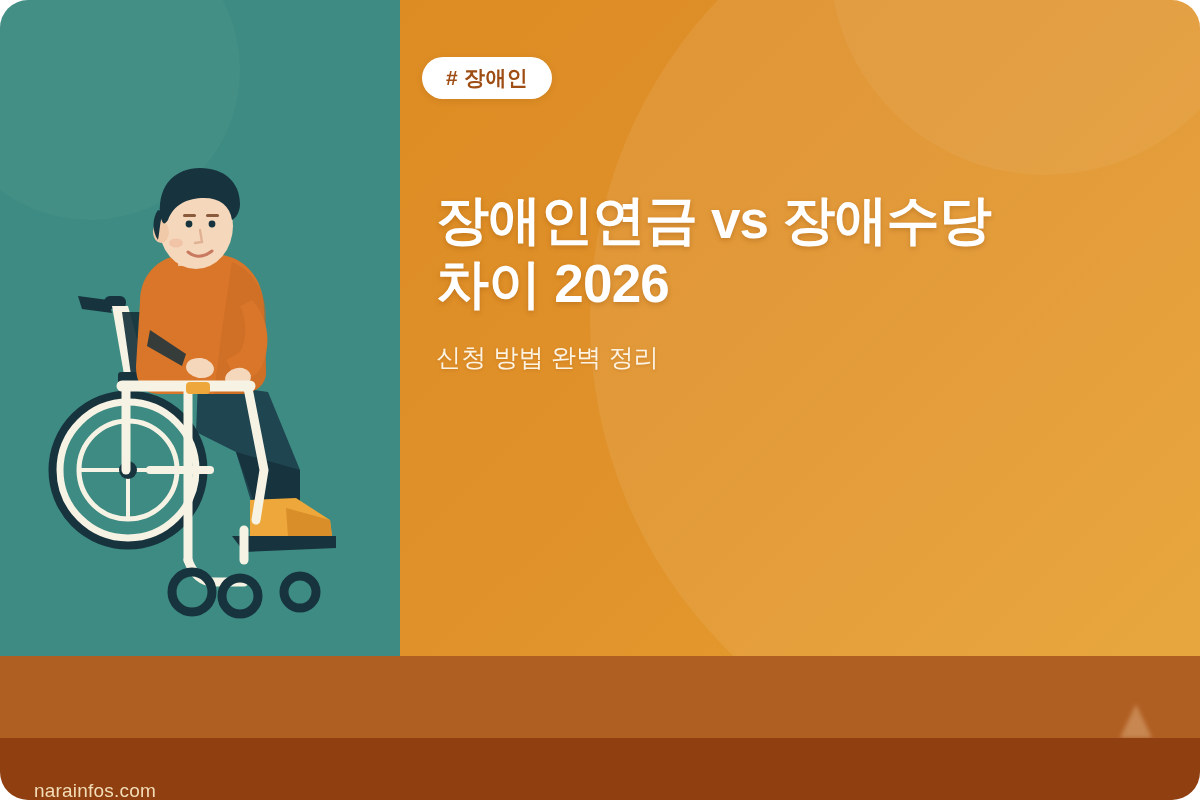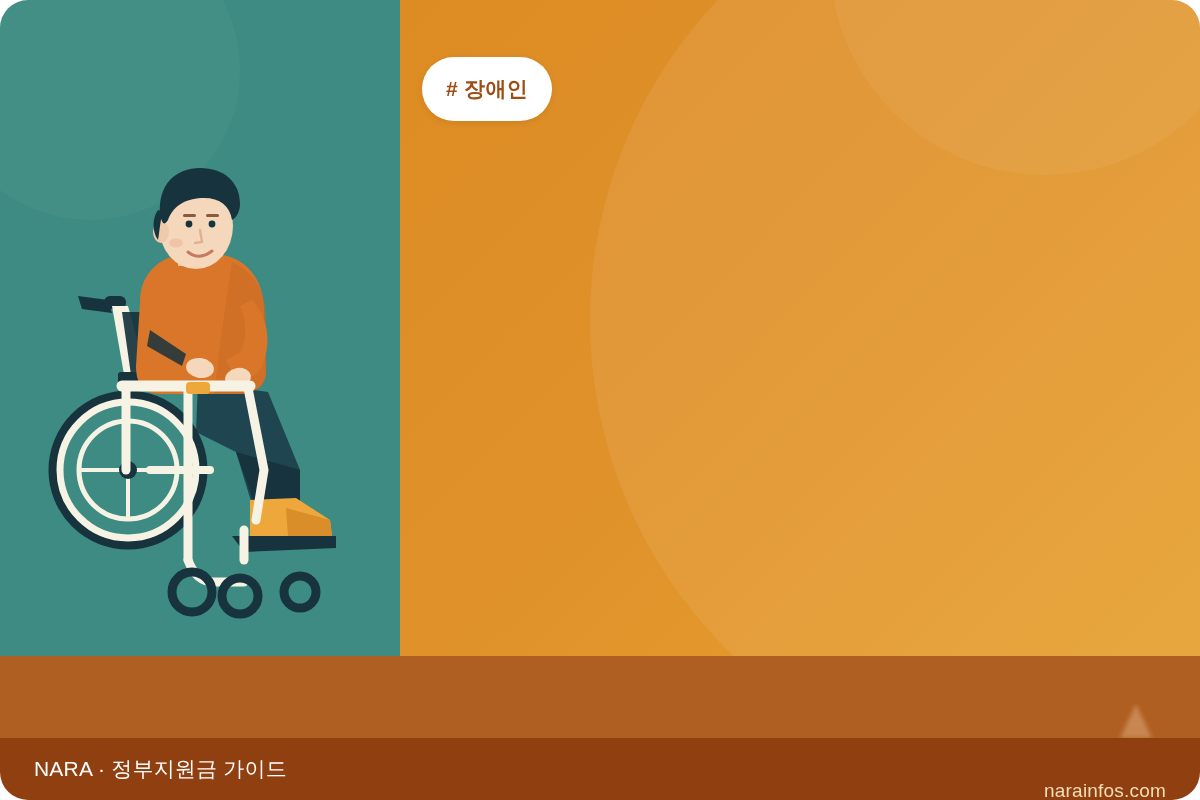--- a/index.html
+++ b/index.html
@@ -98,21 +98,21 @@
     letter-spacing:0.2px;
     margin-top:44px;
   }
 
   
   .badge {
     position:absolute;
     left:422px; top:57px;
     background:#ffffff;
     border-radius:999px;
-    padding:18px 24px;
+    padding:7px 24px;
     color:#9e4d14;
     font-size:21px;
     font-weight:700;
     letter-spacing:0.3px;
     box-shadow:0 2px 6px rgba(120,60,10,0.14);
   }
 
   
   .hero-text {
     position:absolute;
@@ -227,23 +227,29 @@
     </svg>
   </div>
 
   <div class="right-panel">
     <div class="blob-big"></div>
     <div class="blob-small"></div>
   </div>
 
   <div class="badge"># 장애인</div>
 
+  <div class="hero-text">
+    <div class="hero-title">
+      <div>장애인연금 vs 장애수당</div>
+      <div>차이 2026</div>
+    </div>
+    <div class="hero-subtitle">신청 방법 완벽 정리</div>
+  </div>
 
   <div class="mid-band">
     <div class="accent-tri"></div>
   </div>
 
   <div class="footer">
-    <div class="footer-brand">NARA · 정부지원금 가이드</div>
     <div class="footer-site">narainfos.com</div>
   </div>
 
 </div>
 
 </body></html>

